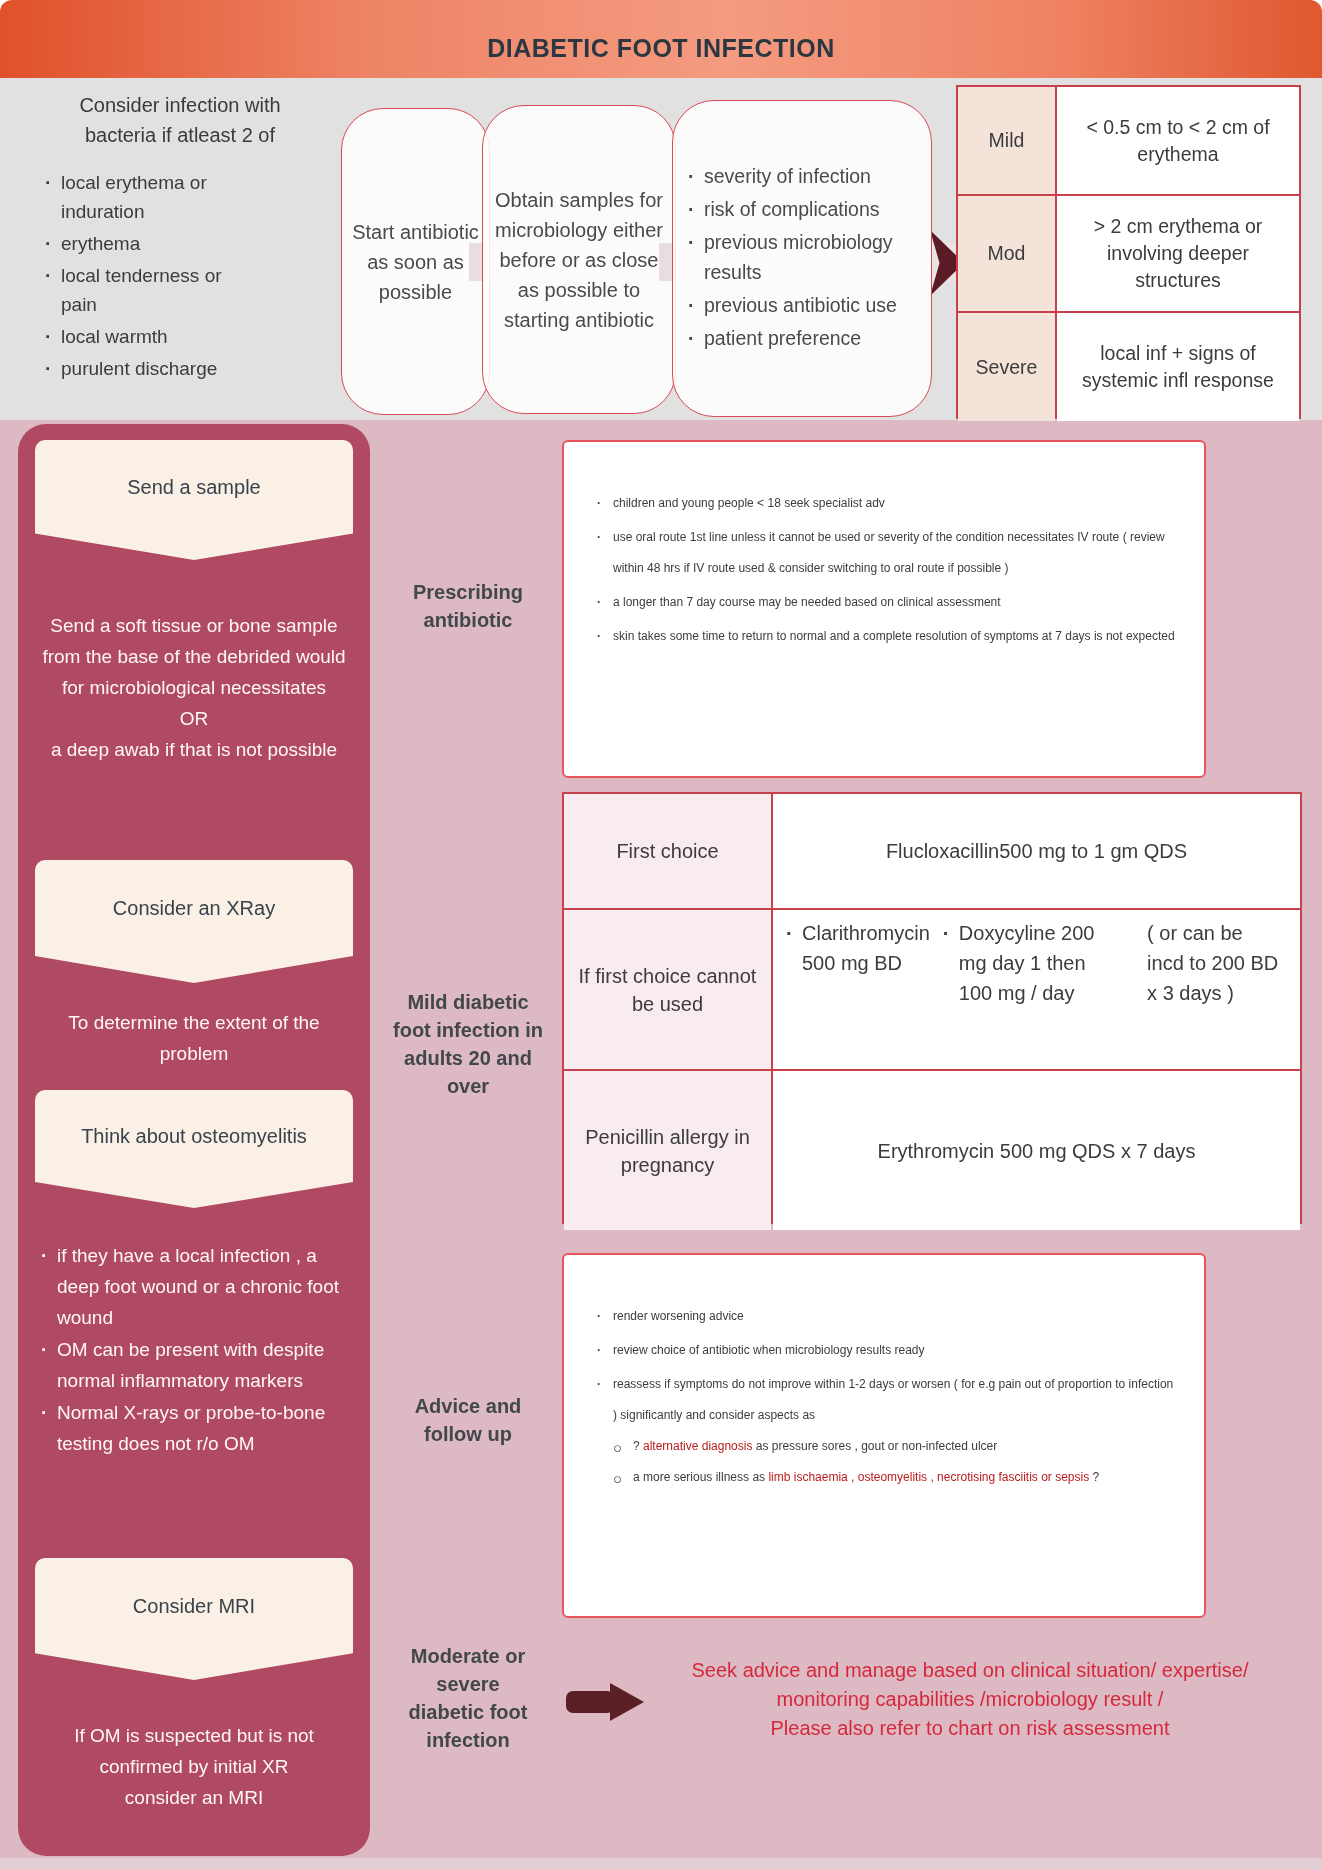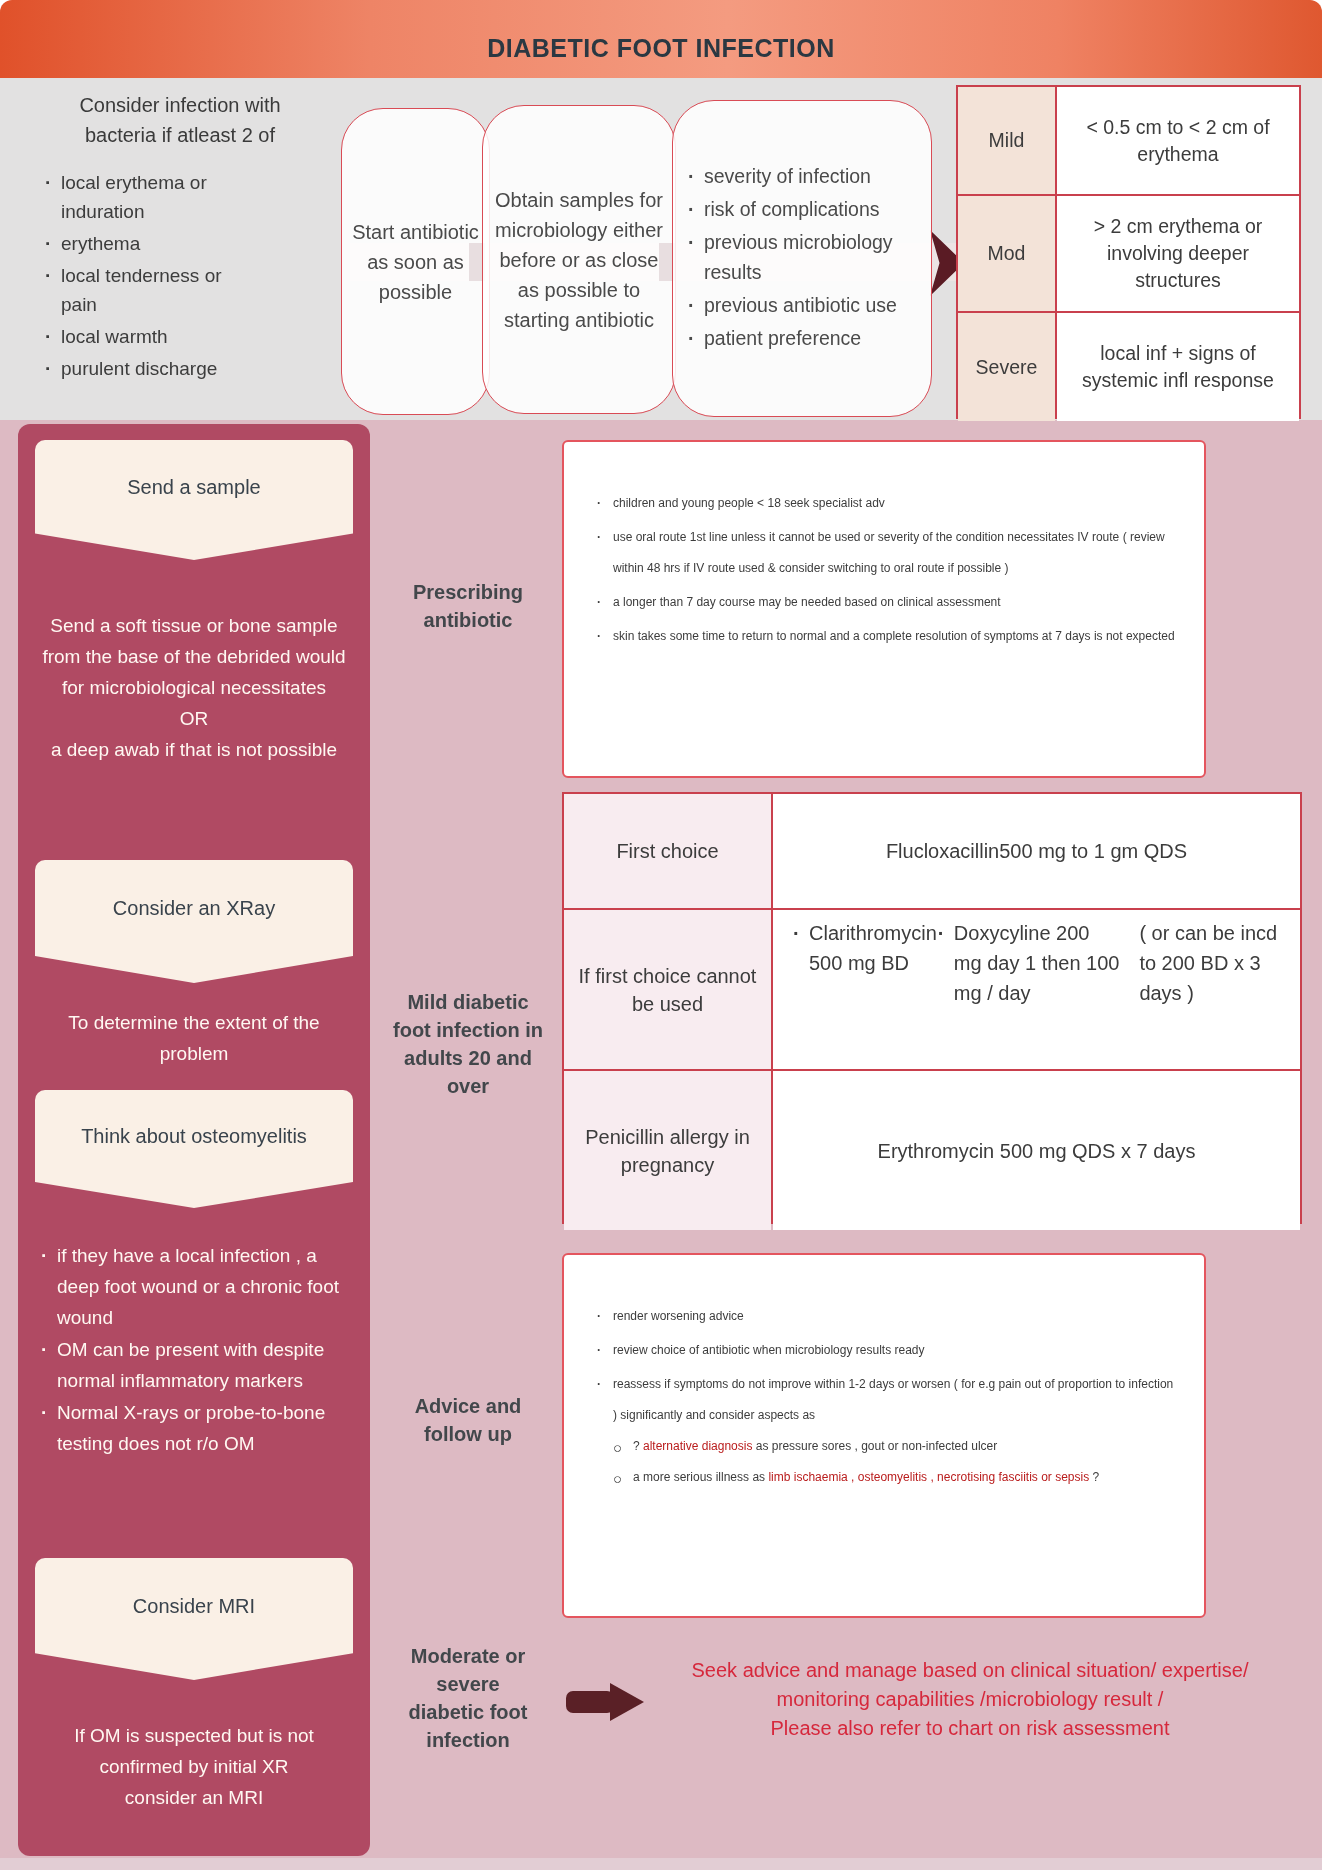--- a/index.html
+++ b/index.html
@@ -27,21 +27,21 @@
              clip-path:polygon(0 0,100% 50%,0 100%,28% 50%);}
   .sev{position:absolute;left:956px;top:85px;width:341px;height:330px;display:grid;
        grid-template-columns:97px 1fr;grid-template-rows:107px 115px 108px;
        border:2px solid #c9404d;background:#c9404d;grid-gap:2px;z-index:3;}
   .sev-c{display:flex;align-items:center;justify-content:center;text-align:center;
          font-size:19.5px;line-height:27px;padding:4px 10px;box-sizing:border-box;}
   .sev-l{background:#f3e3d8;}
   .sev-v{background:#ffffff;}
   
   .side{position:absolute;left:18px;top:424px;width:352px;height:1432px;background:#b04a63;
-        border-radius:12px;color:#fff8f2;z-index:2;}
+        border-radius:28px;color:#fff8f2;z-index:2;}
   .banner{position:absolute;left:17px;width:318px;background:#faf0e6;color:#39434c;
           border-radius:10px 10px 0 0;
           clip-path:polygon(0 0,100% 0,100% 78%,50% 100%,0 78%);}
   .banner-in{position:absolute;left:0;top:0;width:100%;height:78%;display:flex;
              align-items:center;justify-content:center;text-align:center;
              font-size:20px;line-height:28px;}
   .spar{position:absolute;left:16px;width:320px;text-align:center;font-size:19px;line-height:31px;}
   .sbul{position:absolute;left:22px;width:302px;font-size:19px;line-height:31px;text-align:left;}
   .sbul .bli{margin-bottom:1px;}
   
@@ -54,21 +54,21 @@
   .sub::before{content:"\25CB";position:absolute;left:0;top:1px;font-size:15px;}
   .red{color:#b91c1c;}
   .mtab{position:absolute;left:562px;top:792px;width:740px;height:432px;display:grid;
         grid-template-columns:207px 1fr;grid-template-rows:114px 159px 159px;
         border:2px solid #c9404d;background:#c9404d;grid-gap:2px;box-sizing:border-box;}
   .mtab-l{background:#f8ecf0;display:flex;align-items:center;justify-content:center;
           text-align:center;font-size:20px;line-height:28px;padding:6px 14px;box-sizing:border-box;}
   .mtab-v{background:#fff;display:flex;flex-direction:row;align-items:center;
           justify-content:center;text-align:center;font-size:20px;line-height:30px;
           padding:8px 20px;box-sizing:border-box;}
-  .mtab-v.left{align-items:flex-start;text-align:left;padding-left:19px;}
+  .mtab-v.left{align-items:flex-start;text-align:left;padding-left:12px;gap:12px;}
   .cont{padding-left:17px;}
   .arrow-bot-body{position:absolute;left:566px;top:1691px;width:48px;height:22px;
                   background:#5a2026;border-radius:7px;}
   .arrow-bot-head{position:absolute;left:610px;top:1683px;width:34px;height:38px;background:#5a2026;
                   clip-path:polygon(0 0,100% 50%,0 100%);}
   .mod-text{position:absolute;left:640px;top:1656px;width:660px;text-align:center;
             font-size:20px;line-height:29px;color:#d6283c;}
   .bstrip{position:absolute;left:0;top:1858px;width:1322px;height:12px;background:#e2cdd4;}
 </style>
 </head>

